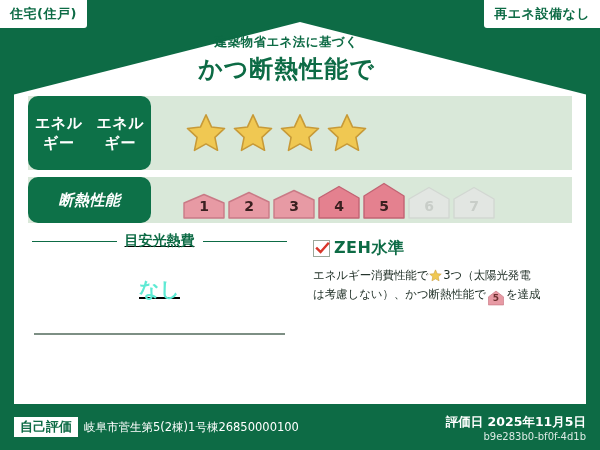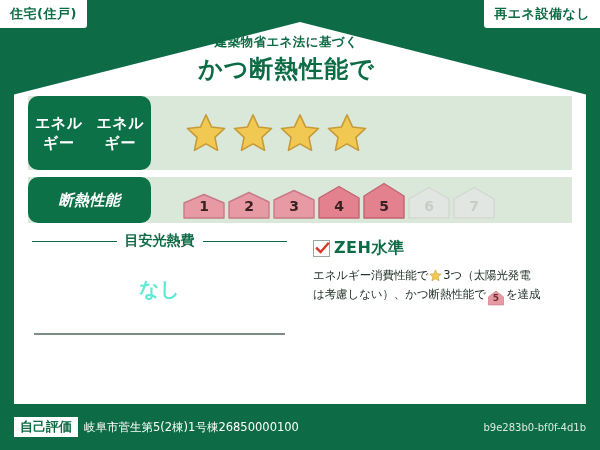--- a/index.html
+++ b/index.html
@@ -142,20 +142,21 @@
 
   
   .lower {
     display: flex;
     margin-top: 9px;
   }
   .cost-col {
     width: 275px;
     flex: 0 0 275px;
     padding-right: 12px;
+    text-decoration: underline;
   }
   .cost-head {
     display: flex;
     align-items: center;
     gap: 8px;
     color: #0d6b45;
     font-weight: bold;
     font-size: 14px;
     padding: 0 4px;
   }
@@ -385,17 +386,21 @@
         </div>
       </div>
 
     </div>
   </div>
 
   <div class="footer">
     <span class="self-eval">自己評価</span>
     <span class="site-name">岐阜市菅生第5(2棟)1号棟26850000100</span>
     <span class="footer-right">
+      <span class="eval-date">
+        <span>評価日</span>
+        <span>2025年11月5日</span>
+      </span>
       <span class="eval-hash" style="display:block">b9e283b0-bf0f-4d1b</span>
     </span>
   </div>
 
 </div>
 
 </body></html>

